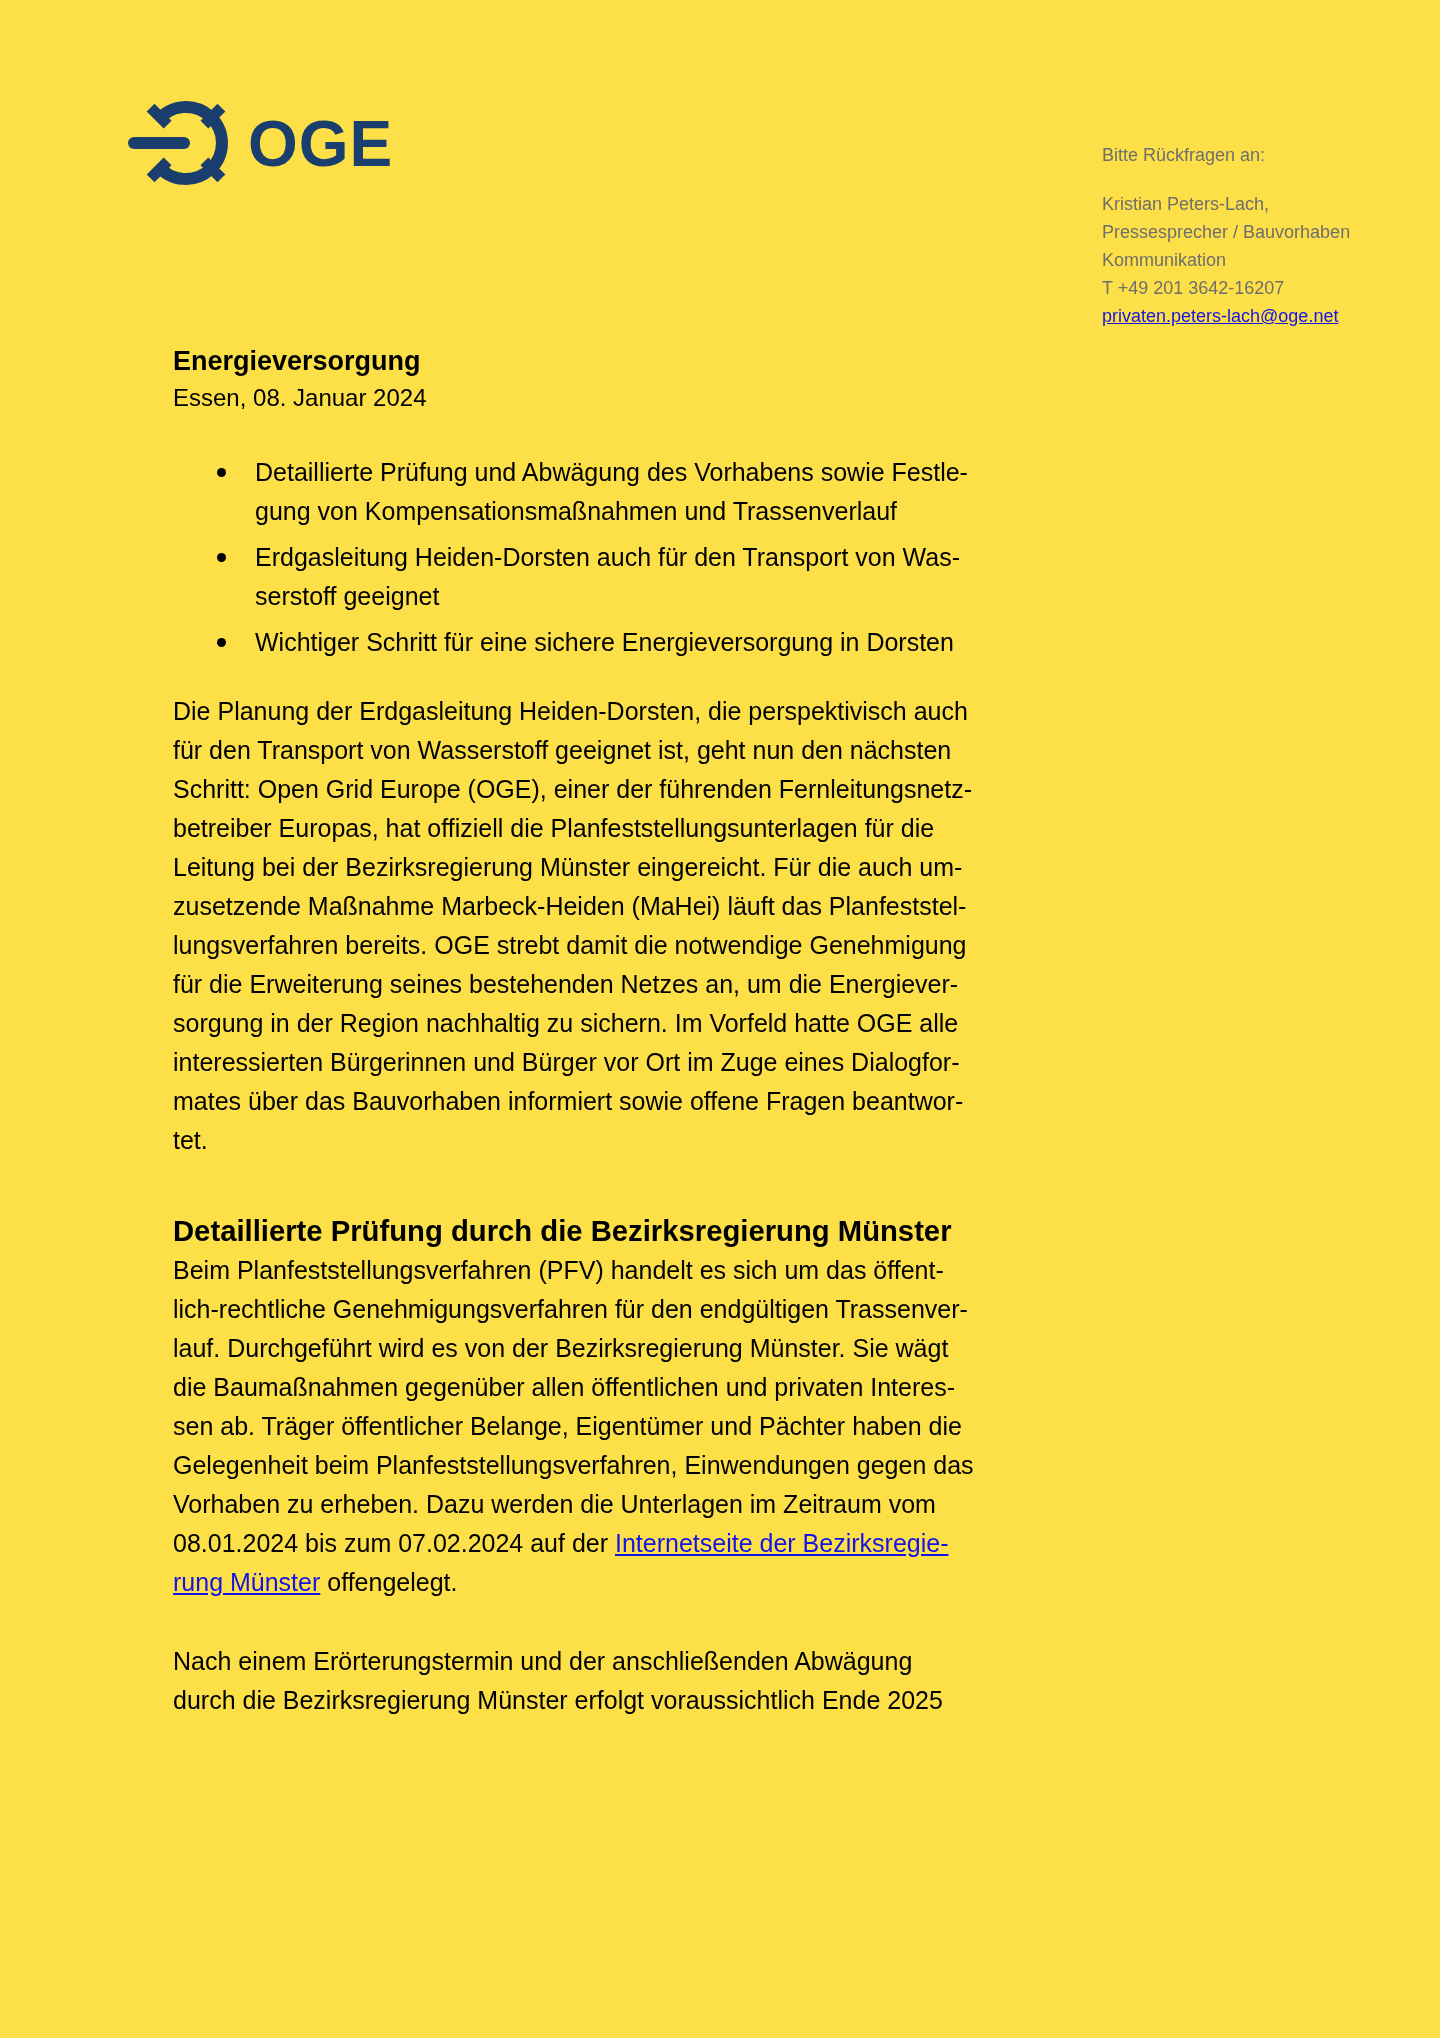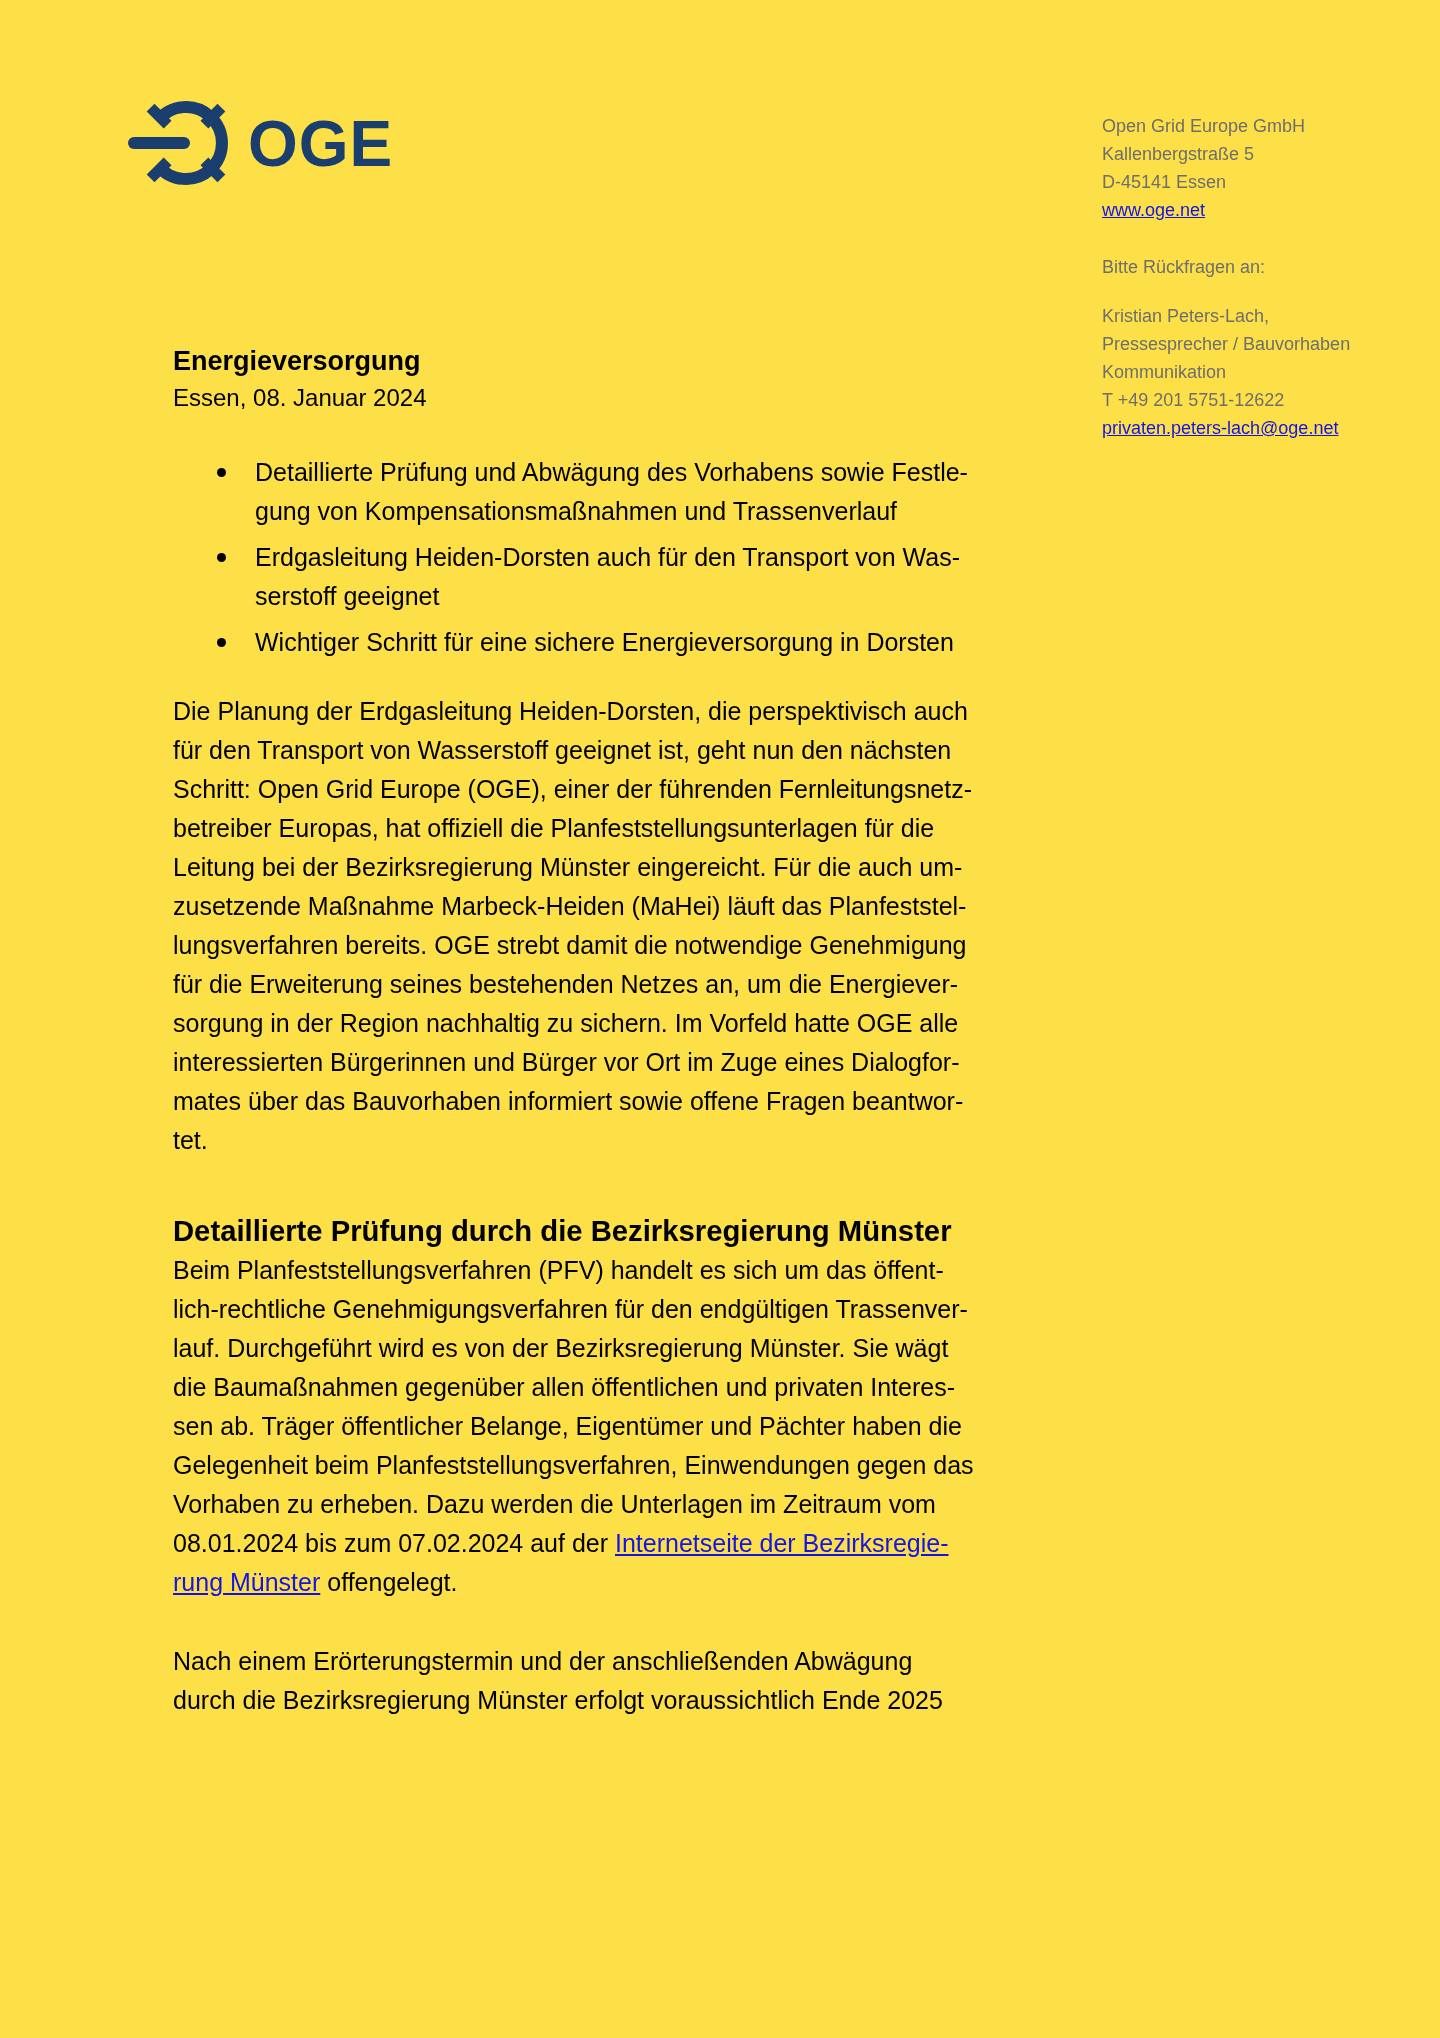--- a/index.html
+++ b/index.html
@@ -71,32 +71,26 @@
           <line x1="76.4" y1="61.4" x2="93.4" y2="78.4" stroke-width="11"></line>
         </g>
 
         <rect x="0" y="37" width="62" height="12" rx="6" fill="#1A3E6E"></rect>
       </svg>
     </span>
     <span class="logo-text">OGE</span>
   </div>
 
   <div class="sidebar">
-    <div class="block1">
-      <div>Open Grid Europe GmbH</div>
-      <div>Kallenbergstraße 5</div>
-      <div>D-45141 Essen</div>
-      <div><a>www.oge.net</a></div>
-    </div>
     <div class="block2">Bitte Rückfragen an:</div>
     <div class="block3">
       <div>Kristian Peters-Lach,</div>
       <div>Pressesprecher / Bauvorhaben</div>
       <div>Kommunikation</div>
-      <div>T +49 201 5751-12622</div>
+      <div>T +49 201 3642-16207</div>
       <div><a>privaten.peters-lach@oge.net</a></div>
     </div>
   </div>
 
   <div class="main">
     <h2 class="doc-type">Energieversorgung</h2>
     <div class="dateline">Essen, 08. Januar 2024</div>
 
 
     <ul class="bullets">

